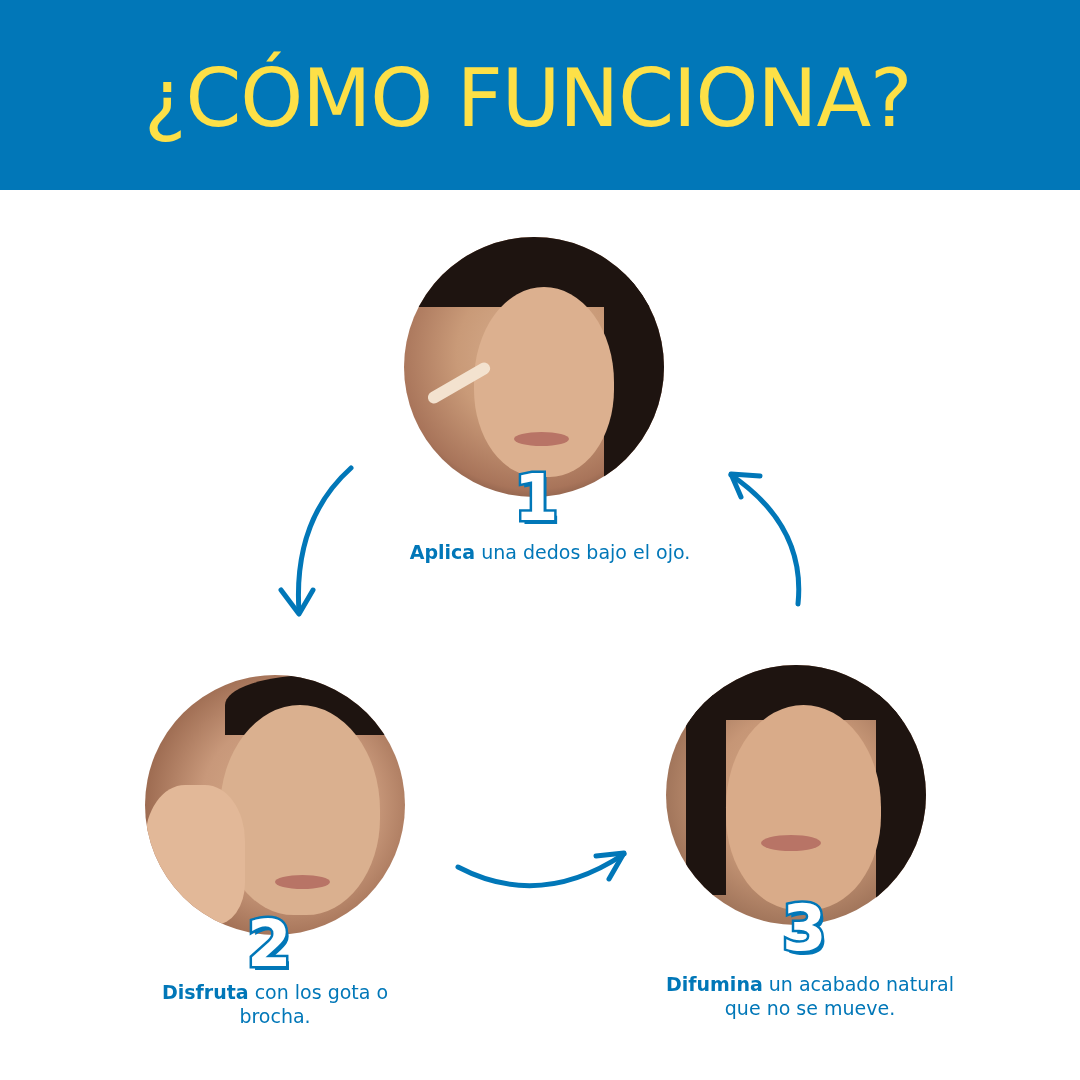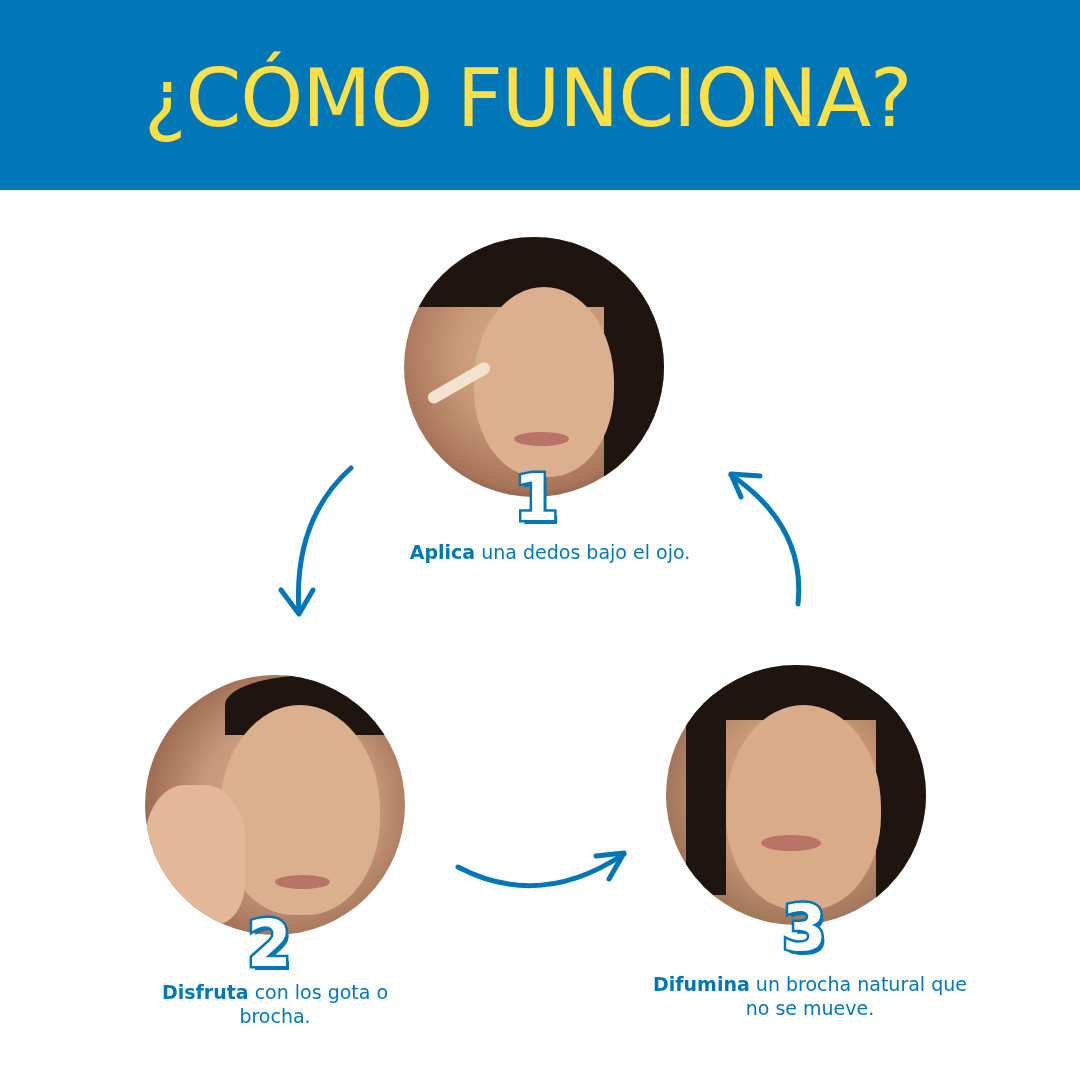--- a/index.html
+++ b/index.html
@@ -50,21 +50,21 @@
 <div class="photo" style="left:666px; top:665px;">
   <div class="bg" style="background:radial-gradient(circle at 50% 50%, #d6a987 0%, #c69676 45%, #a0745a 72%, #2a1a14 100%);"></div>
   <div class="hair" style="left:0; top:0; width:260px; height:55px; border-radius:50% 50% 0 0; background:#1e1410;"></div>
   <div class="hair" style="left:210px; top:30px; width:50px; height:230px; background:#1e1410;"></div>
   <div class="hair" style="left:20px; top:30px; width:40px; height:200px; background:#1e1410;"></div>
   <div class="face" style="left:60px; top:40px; width:155px; height:205px; background:#d9ab89;"></div>
   <div style="position:absolute; left:95px; top:170px; width:60px; height:16px; background:#b87466; border-radius:50%;"></div>
 </div>
 <div class="num" style="left:782px; top:896px;">3</div>
 <div class="caption" style="left:650px; top:972px; width:320px;">
-  <b>Difumina</b><span> un brocha natural que no se mueve.</span>
+  <b>Difumina</b><span> un acabado natural que no se mueve.</span>
 </div>
 
 <svg class="arrow" width="1080" height="1080" style="left:0; top:0;">
   <path d="M351 468 Q 293 520 299 612" fill="none" stroke="#0177b8" stroke-width="5" stroke-linecap="round"></path>
   <path d="M281 590 L 299 614 L 313 590" fill="none" stroke="#0177b8" stroke-width="5" stroke-linecap="round" stroke-linejoin="round"></path>
 </svg>
 <svg class="arrow" width="1080" height="1080" style="left:0; top:0;">
   <path d="M458 867 Q 540 910 624 854" fill="none" stroke="#0177b8" stroke-width="5" stroke-linecap="round"></path>
   <path d="M596 856 L 624 853 L 609 879" fill="none" stroke="#0177b8" stroke-width="5" stroke-linecap="round" stroke-linejoin="round"></path>
 </svg>

